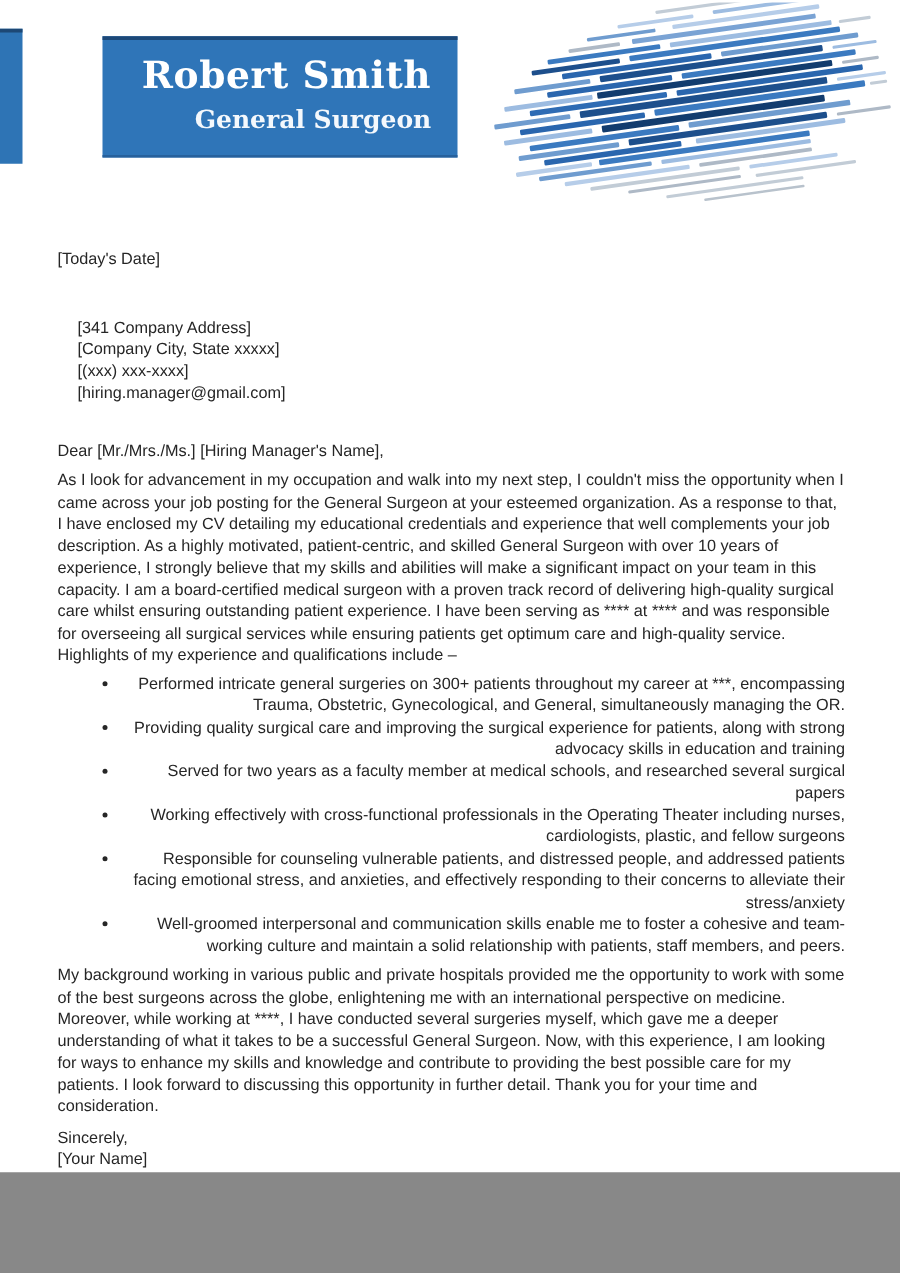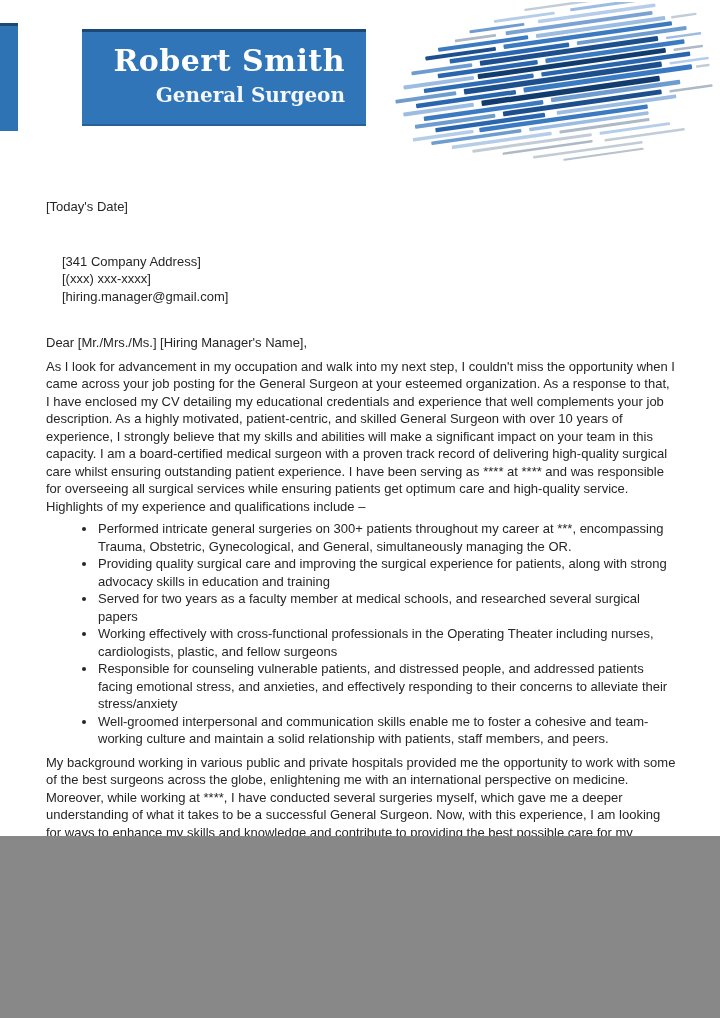--- a/index.html
+++ b/index.html
@@ -1,18 +1,18 @@
 <!DOCTYPE html>
 <html><head>
 <meta charset="utf-8">
 <style>
   html,body{margin:0;padding:0;background:#888;}
   .page{
     position:relative;
-    width:720px;height:836px;
+    width:720px;height:938px;
     margin:0 auto;
     background:#ffffff;
     font-family:"Liberation Sans", sans-serif;
     color:#262626;
     overflow:hidden;
   }
   
   .header{position:relative;height:170px;}
   .edge-bar{
     position:absolute;left:0;top:23px;width:18px;height:105px;
@@ -36,21 +36,21 @@
     font-weight:700;font-size:20px;line-height:30px;color:#f4f8fc;
   }
   .streaks{position:absolute;left:386px;top:2px;width:328px;height:168px;}
   
   .letter{padding:0 44px 0 46px;font-size:13px;line-height:17.5px;}
   .date-line{margin:28px 0 0 0;}
   .addr{margin:37px 0 0 0;}
   .addr div{white-space:nowrap;padding-left:16px;}
   .salutation{margin:29px 0 0 0;}
   .para{margin:6px 0 0 0;text-align:left;}
-  .letter ul{margin:5px 0 0 0;padding:0 0 0 51px;}
+  .letter ul{margin:5px 0 0 0;padding:0 0 0 51px;text-align:right;}
   .letter li{margin:0;padding:0 0 0 1px;}
   .signoff{margin:7px 0 0 0;}
   
   .footer-note{
     position:absolute;left:0;top:993px;width:575px;
     text-align:center;font-size:9.5px;color:#3d3d3d;
   }
   .footer-note a{color:#1353c8;font-weight:700;text-decoration:underline;cursor:pointer;}
   .brand-logo{
     position:absolute;right:16px;top:979px;
@@ -129,20 +129,21 @@
       </g>
     </svg>
   </div>
 
   <div class="letter">
 
     <p class="date-line">[Today's Date]</p>
 
     <div class="addr">
       <div>[341 Company Address]</div>
+      <div>[Company City, State xxxxx]</div>
       <div>[(xxx) xxx-xxxx]</div>
       <div>[hiring.manager@gmail.com]</div>
     </div>
 
     <p class="salutation">Dear [Mr./Mrs./Ms.] [Hiring Manager's Name],</p>
 
     <p class="para">As I look for advancement in my occupation and walk into my next step, I couldn't miss the opportunity when I came across your job posting for the General Surgeon at your esteemed organization. As a response to that, I have enclosed my CV detailing my educational credentials and experience that well complements your job description.  As a highly motivated, patient-centric, and skilled General Surgeon with over 10 years of experience, I strongly believe that my skills and abilities will make a significant impact on your team in this capacity. I am a board-certified medical surgeon with a proven track record of delivering high-quality surgical care whilst ensuring outstanding patient experience. I have been serving as **** at **** and was responsible for overseeing all surgical services while ensuring patients get optimum care and high-quality service. Highlights of my experience and qualifications include –</p>
 
     <ul>
       <li>Performed intricate general surgeries on 300+ patients throughout my career at ***, encompassing Trauma, Obstetric, Gynecological, and General, simultaneously managing the OR.</li>

